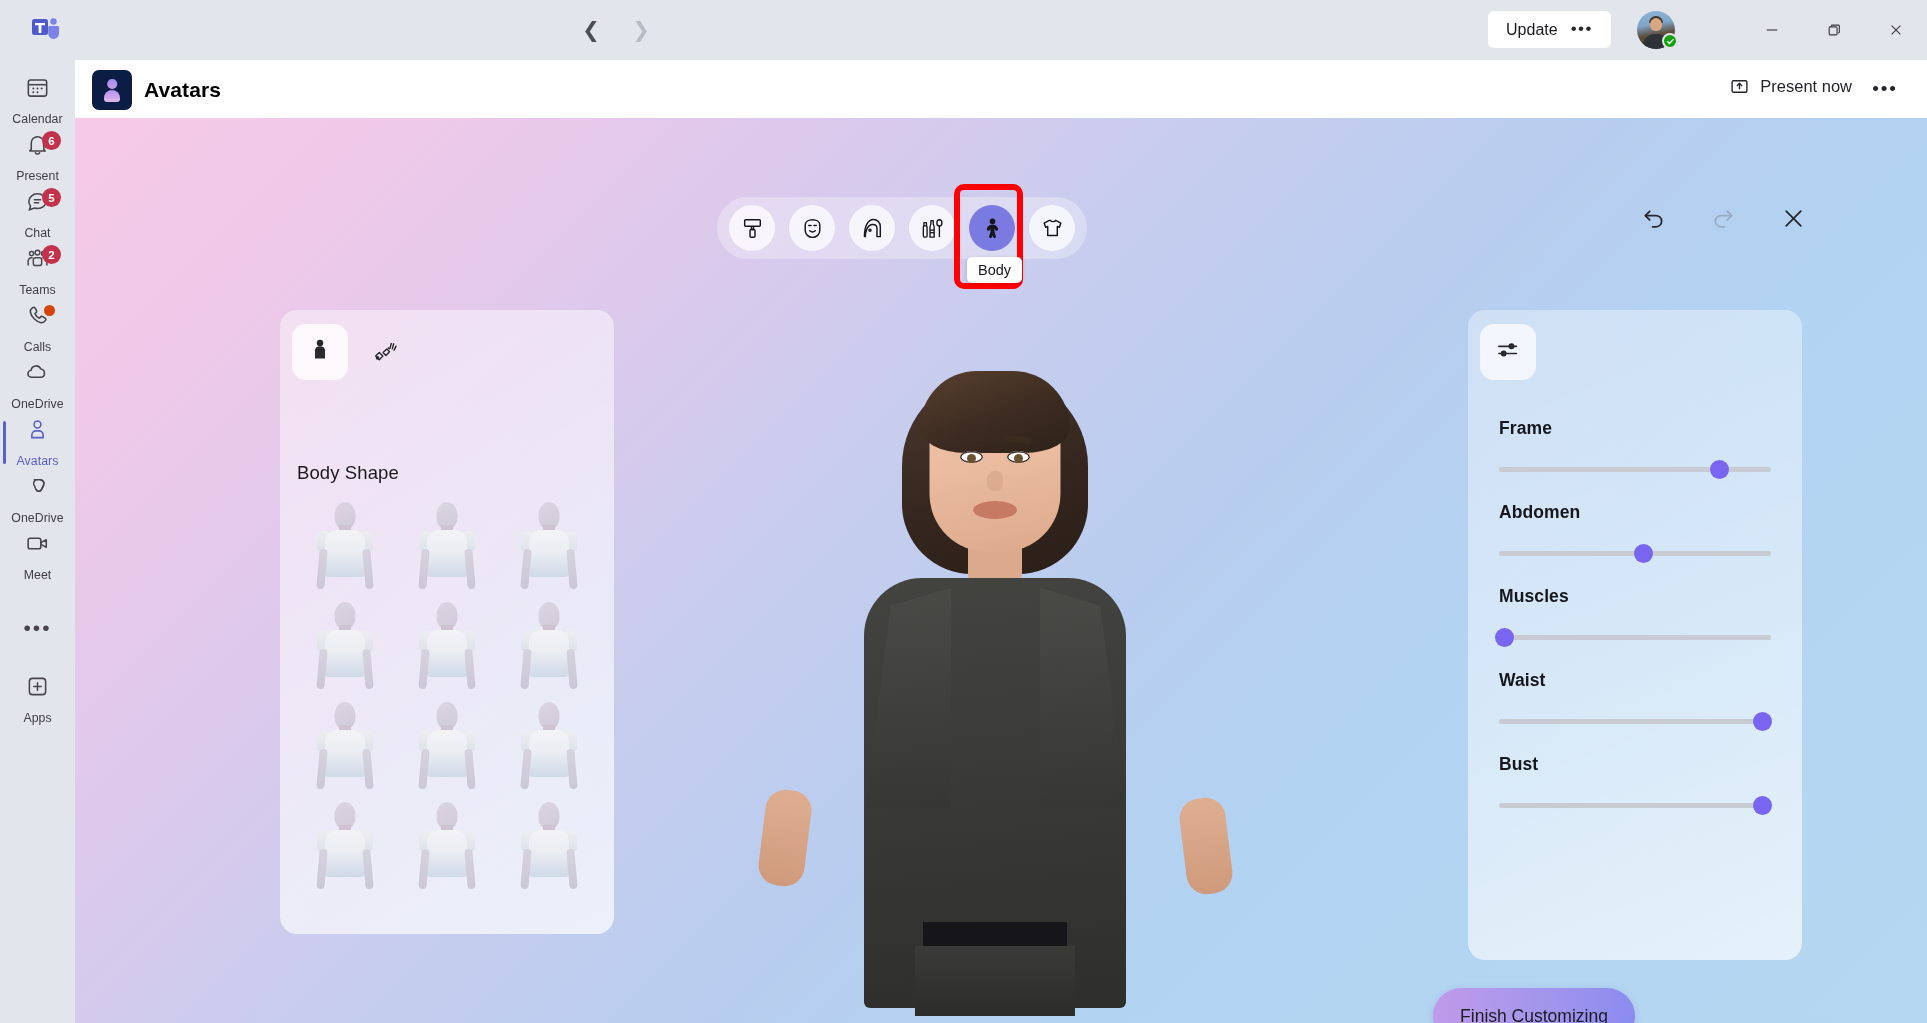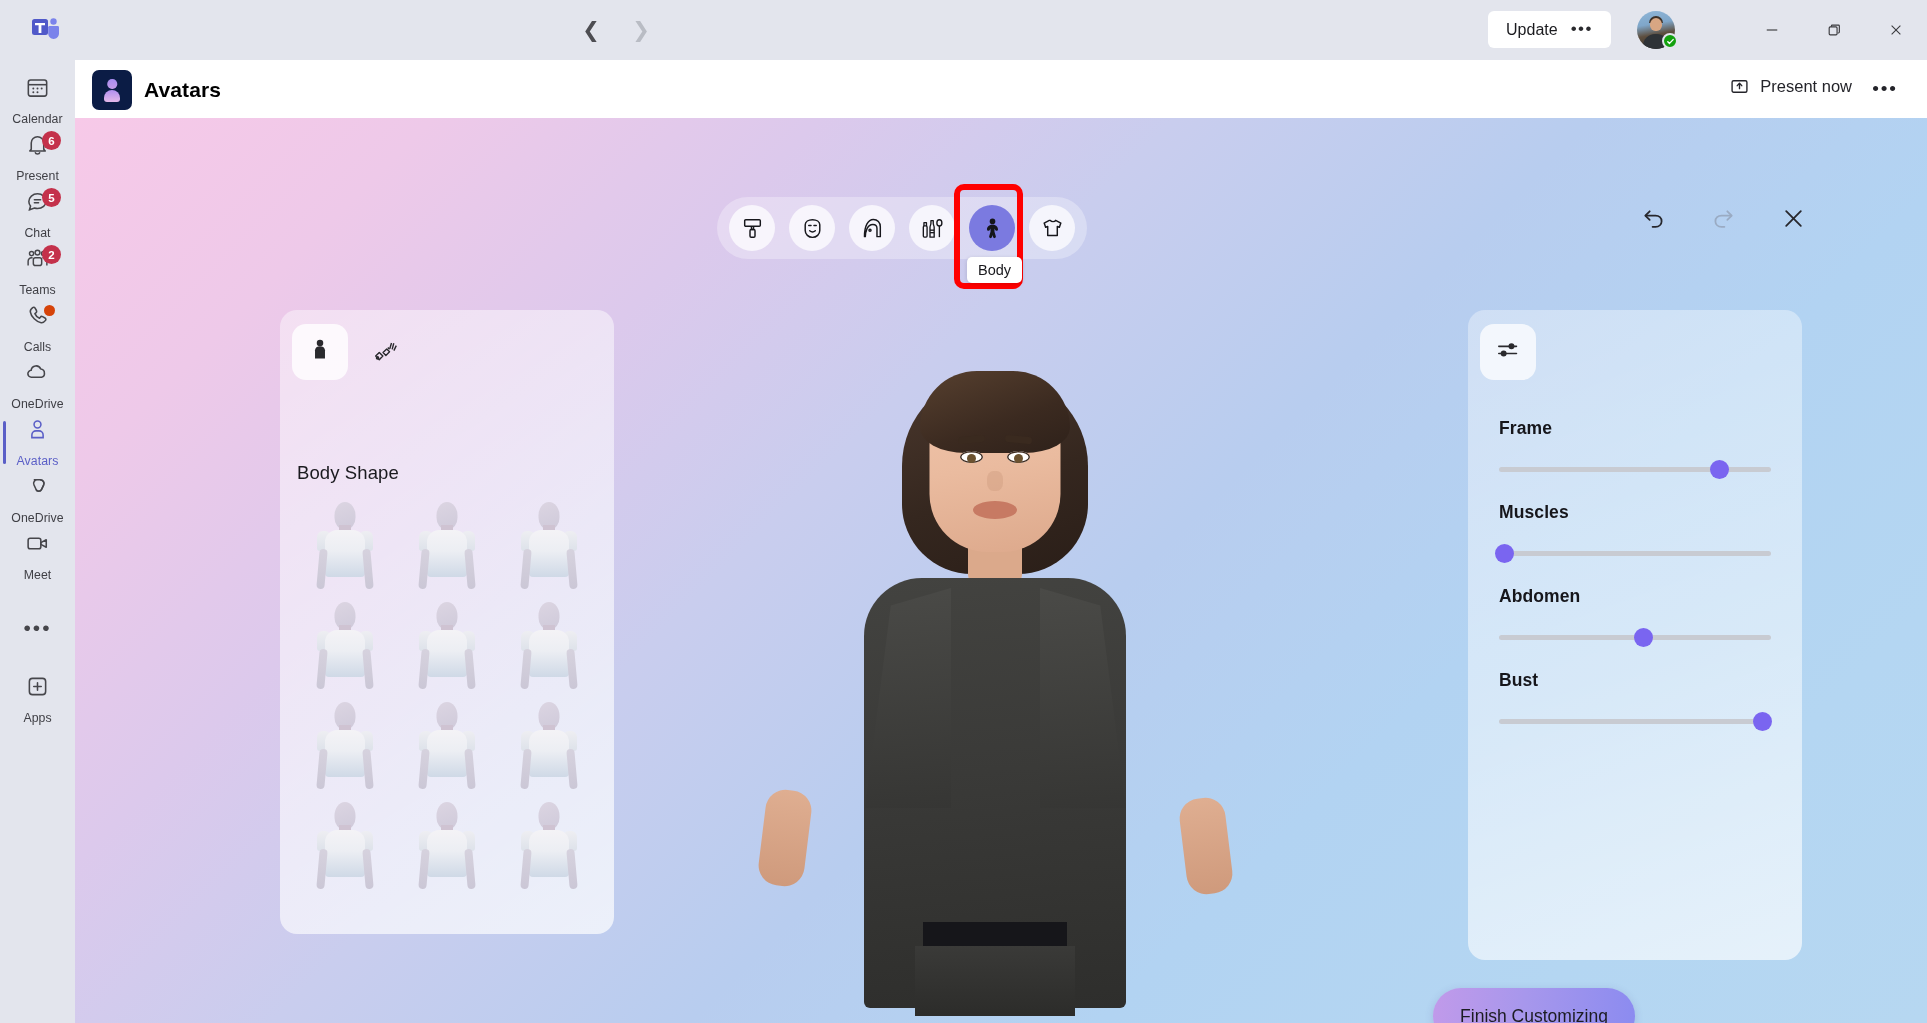--- a/index.html
+++ b/index.html
@@ -843,29 +843,35 @@
         </div>
 
         <div class="sliders">
           <div class="slider-row">
             <div class="slider-label">Frame</div>
             <div class="slider-track">
               <span class="slider-thumb" style="left:81%"></span>
             </div>
           </div>
           <div class="slider-row">
+            <div class="slider-label">Abdomen</div>
+            <div class="slider-track">
+              <span class="slider-thumb" style="left:53%"></span>
+            </div>
+          </div>
+          <div class="slider-row">
             <div class="slider-label">Muscles</div>
             <div class="slider-track">
               <span class="slider-thumb" style="left:2%"></span>
             </div>
           </div>
           <div class="slider-row">
-            <div class="slider-label">Abdomen</div>
+            <div class="slider-label">Waist</div>
             <div class="slider-track">
-              <span class="slider-thumb" style="left:53%"></span>
+              <span class="slider-thumb" style="left:97%"></span>
             </div>
           </div>
           <div class="slider-row">
             <div class="slider-label">Bust</div>
             <div class="slider-track">
               <span class="slider-thumb" style="left:97%"></span>
             </div>
           </div>
         </div>
       </div>

